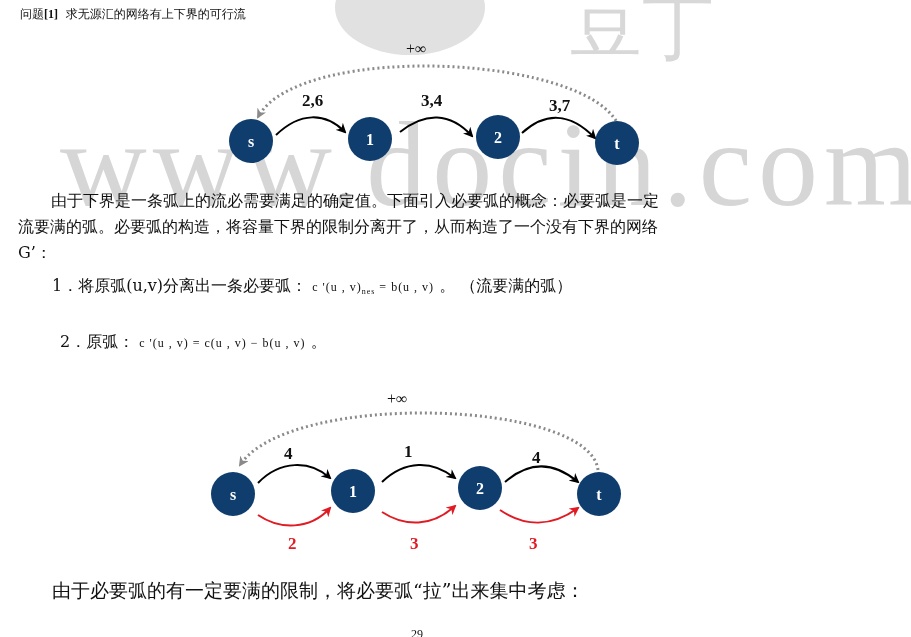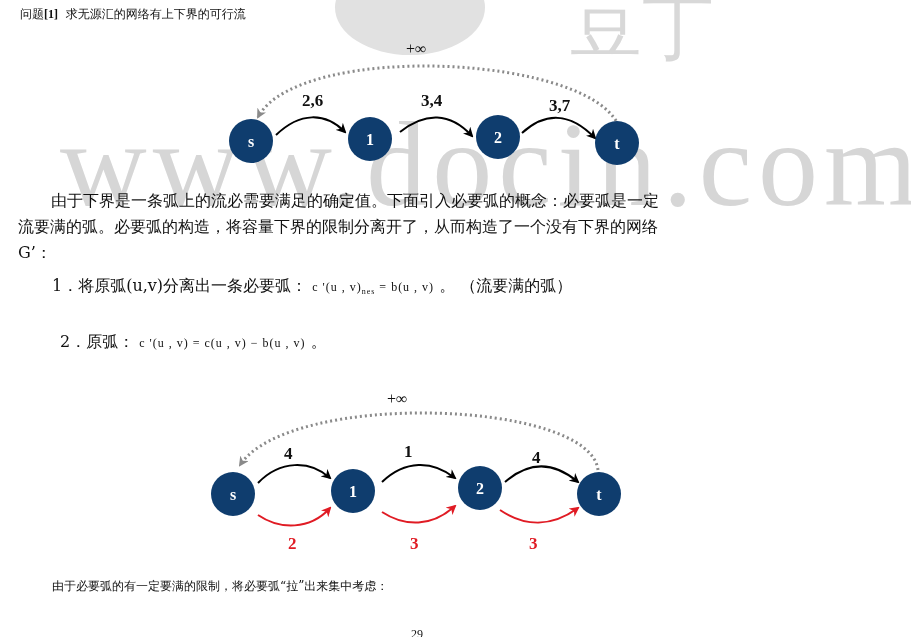--- a/index.html
+++ b/index.html
@@ -15,21 +15,21 @@
   .layer { position:absolute; z-index:1; }
   .title { left:20px; top:6px; font-size:12px; }
   .title b { font-family:"Liberation Serif", serif; }
   .para { left:18px; top:188px; width:820px; font-size:16px; line-height:26px; }
   .para .indent { display:inline-block; width:33px; }
   .item { font-size:16px; }
   .item1 { left:52px; top:276px; }
   .item2 { left:52px; top:332px;margin-left:8px; }
   .formula { font-family:"Liberation Serif", serif; font-size:12px; letter-spacing:1px; }
   .formula sub { font-size:8px; }
-  .note { left:52px; top:578px; font-size:12px; }
+  .note { left:52px; top:578px; font-size:19px; }
   .pagenum { left:411px; top:627px; font-size:12px; font-family:"Liberation Serif", serif; }
   svg.graph { position:absolute; left:0; top:0; z-index:1; }
   .node-label { font-family:"Liberation Serif", serif; font-weight:bold; fill:#ffffff; font-size:16px; }
   .edge-label { font-family:"Liberation Serif", serif; font-weight:bold; font-size:17px; fill:#111; }
   .edge-label.red { fill:#e01b24; }
   .inf-label { font-family:"Liberation Serif", serif; font-size:16px; fill:#111; }
 </style>
 </head>
 <body>
 

